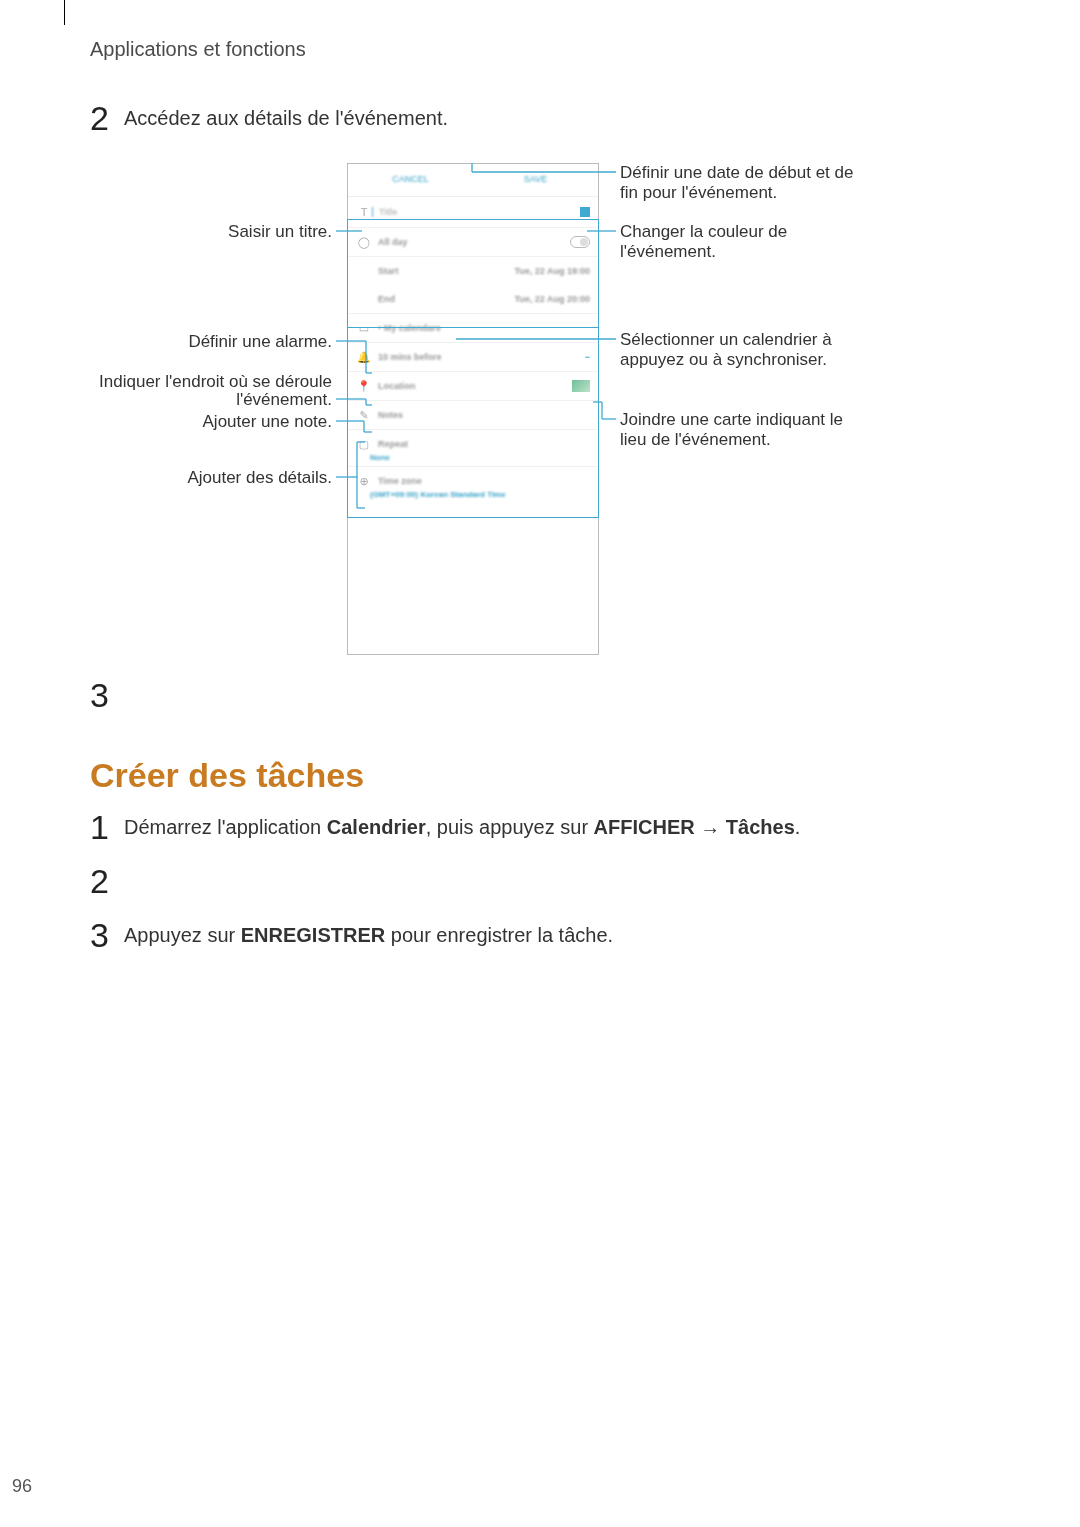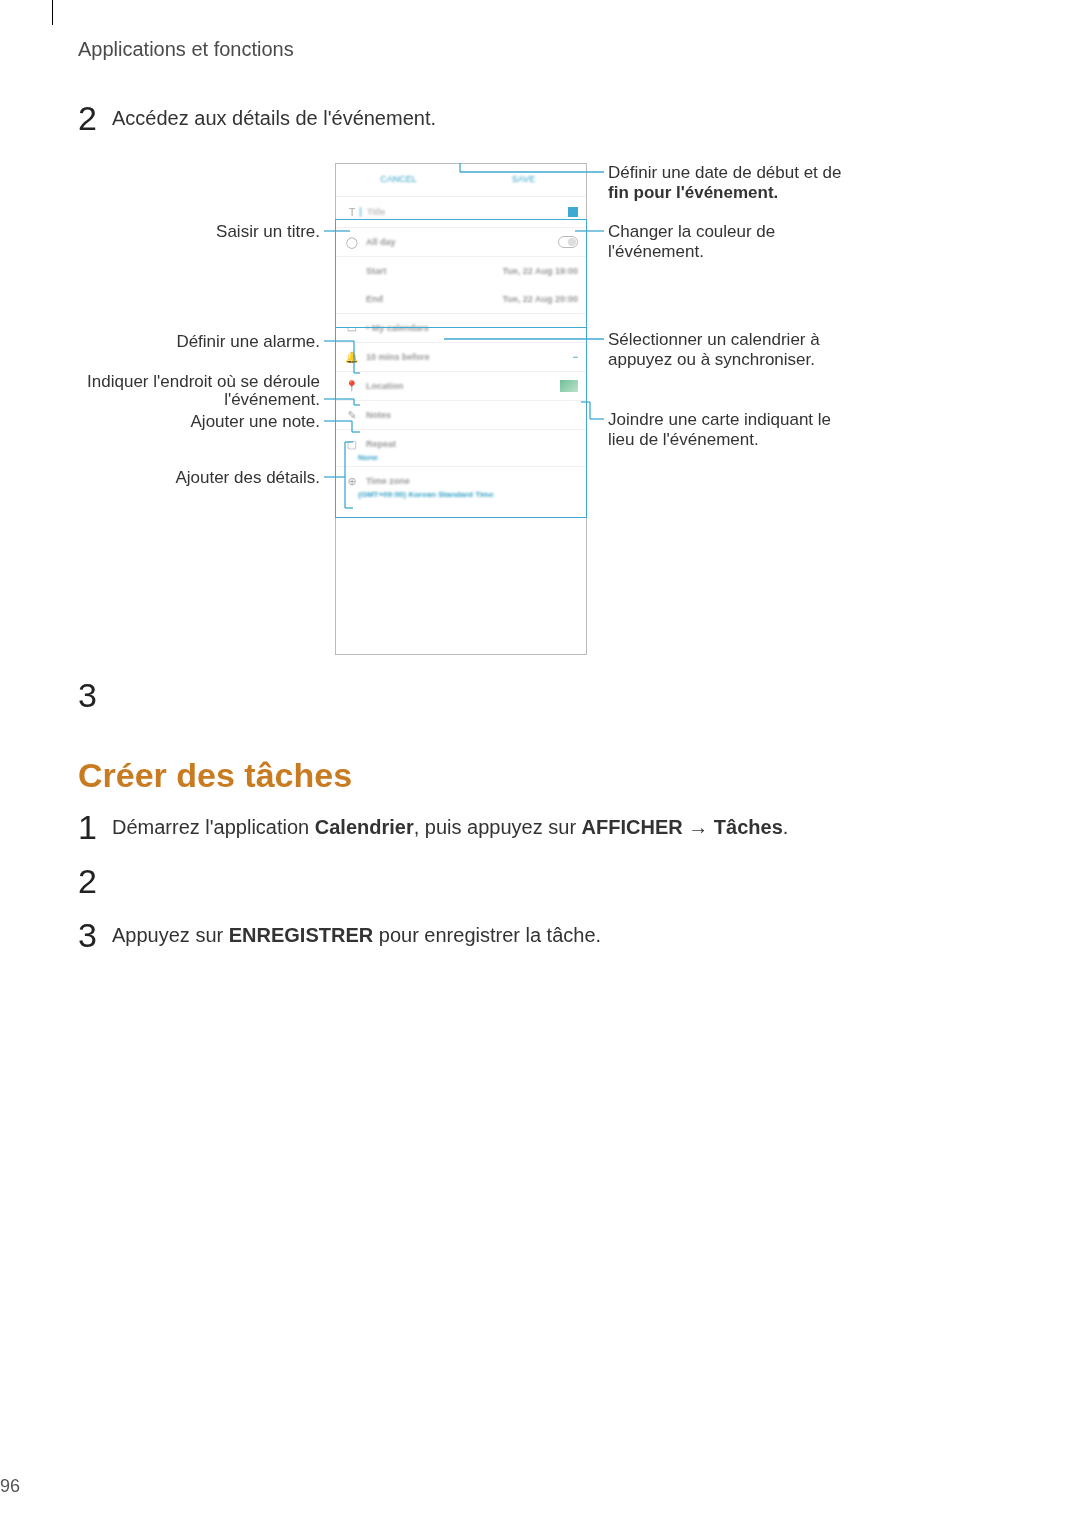--- a/index.html
+++ b/index.html
@@ -9,20 +9,21 @@
     height: 1527px;
     font-family: Arial, Helvetica, sans-serif;
     color: #333;
     background: #fff;
     position: relative;
   }
   .page {
     position: relative;
     width: 968px;
     height: 1527px;
+    margin-left: 12px;
   }
   .vline-left {
     position: absolute;
     left: 52px;
     top: 0;
     width: 1px;
     height: 25px;
     background: #000;
   }
   .header {
@@ -177,21 +178,21 @@
   <div class="hlbox" style="left:335px; top:327px; width:250px; height:189px;"></div>
 
   <div class="callout leftc" style="left:120px; top:222px; width:200px;">Saisir un titre.</div>
   <div class="callout leftc" style="left:120px; top:332px; width:200px;">Définir une alarme.</div>
   <div class="callout leftc" style="left:60px; top:372px; width:260px;">Indiquer l'endroit où se déroule</div>
   <div class="callout leftc" style="left:60px; top:390px; width:260px;">l'événement.</div>
   <div class="callout leftc" style="left:120px; top:412px; width:200px;">Ajouter une note.</div>
   <div class="callout leftc" style="left:120px; top:468px; width:200px;text-align:right;">Ajouter des détails.</div>
 
   <div class="callout rightc" style="left:608px; top:163px; width:320px;">Définir une date de début et de</div>
-  <div class="callout rightc" style="left:608px; top:183px; width:320px;font-weight:bold;">fin pour l'événement.</div>
+  <div class="callout rightc" style="left:608px; top:183px; width:320px;">fin pour l'événement.</div>
   <div class="callout rightc" style="left:608px; top:222px; width:320px;">Changer la couleur de</div>
   <div class="callout rightc" style="left:608px; top:242px; width:320px;">l'événement.</div>
   <div class="callout rightc" style="left:608px; top:330px; width:320px;">Sélectionner un calendrier à</div>
   <div class="callout rightc" style="left:608px; top:350px; width:320px;">appuyez ou à synchroniser.</div>
   <div class="callout rightc" style="left:608px; top:410px; width:320px;">Joindre une carte indiquant le</div>
   <div class="callout rightc" style="left:608px; top:430px; width:320px;">lieu de l'événement.</div>
 
   <svg class="overlay">
 
     <line x1="324" y1="231" x2="350" y2="231"></line>

